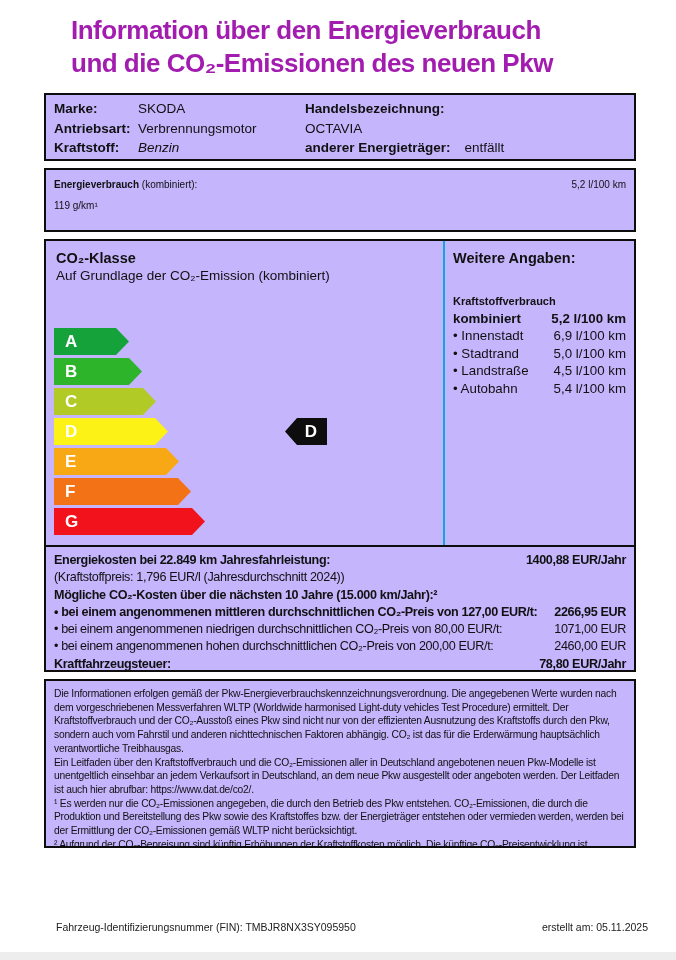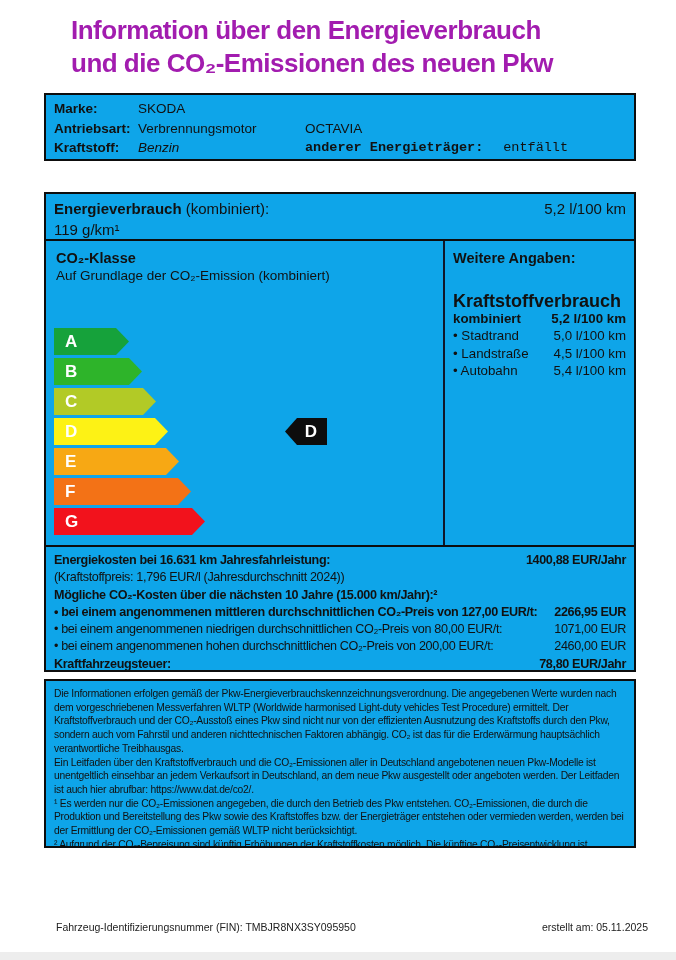--- a/index.html
+++ b/index.html
@@ -11,51 +11,51 @@
   .bold{font-weight:bold;}
   .italic{font-style:italic;}
 
   .page-title{
     position:absolute;top:14px;left:31px;width:580px;
     font-size:26px;font-weight:bold;line-height:33px;letter-spacing:-0.5px;color:#a21caf;margin-left:40px;
   }
 
   .box{
     position:absolute;left:44px;width:592px;box-sizing:border-box;
-    border:2px solid #0d0d0d;background:#0ea5e9;
+    border:2px solid #0d0d0d;background:#c4b5fd;
   }
 
   
   .box1{top:93px;height:68px;padding:4px 8px;font-size:13.5px;}
   .vrow{display:grid;grid-template-columns:84px 167px 1fr;line-height:19.5px;white-space:nowrap;}
-  .rcell-flex{display:flex;gap:20px;font-family:Liberation Mono, monospace;}
-
-  
-  .box2{top:168px;height:64px;padding:5px 8px;font-size:15px;margin-top:24px;}
+  .rcell-flex{display:flex;gap:14px;}
+
+  
+  .box2{top:168px;height:64px;padding:5px 8px;font-size:10px;}
   .crow{display:flex;justify-content:space-between;line-height:20.5px;white-space:nowrap;}
 
   
   .box3{top:239px;height:336px;}
   .panel-left{position:absolute;left:0;top:0;width:397px;height:100%;box-sizing:border-box;padding:8px 10px;}
   .panel-right{position:absolute;left:397px;top:0;right:0;height:100%;box-sizing:border-box;
-    border-left:2px solid #0f172a;padding:8px 8px;}
+    border-left:2px solid #0ea5e9;padding:8px 8px;}
   .h-mid{font-size:14.5px;font-weight:bold;line-height:18px;}
   .sub{font-size:13.5px;line-height:18px;}
   .arrows{position:absolute;left:8px;top:87px;width:372px;height:207px;}
   .arrow{position:absolute;left:0;height:27px;
     clip-path:polygon(0 0, calc(100% - 13px) 0, 100% 50%, calc(100% - 13px) 100%, 0 100%);}
   .arrow span{display:block;line-height:27px;padding-left:11px;font-size:17px;font-weight:bold;color:#fff;}
   .a0{top:0;width:75px;}  .a1{top:30px;width:88px;}  .a2{top:60px;width:102px;}
   .a3{top:90px;width:114px;} .a4{top:120px;width:125px;} .a5{top:150px;width:137px;}
   .a6{top:180px;width:151px;}
   .marker{position:absolute;left:231px;top:90px;width:42px;height:27px;background:#0d0d0d;
     clip-path:polygon(12px 0, 100% 0, 100% 100%, 12px 100%, 0 50%);}
   .marker span{display:block;line-height:27px;text-align:center;padding-left:10px;
     font-size:17px;font-weight:bold;color:#fff;}
-  .fuel-head{font-size:18px;font-weight:bold;margin-top:26px;line-height:17px;}
+  .fuel-head{font-size:11px;font-weight:bold;margin-top:26px;line-height:17px;}
   .frow{display:flex;justify-content:space-between;font-size:13.3px;line-height:17.4px;white-space:nowrap;}
   .frow.first{font-weight:bold;}
 
   
   .box4{top:545px;height:127px;padding:5px 8px;font-size:12.6px;letter-spacing:-0.35px;}
   .krow{display:flex;justify-content:space-between;line-height:17.3px;white-space:nowrap;}
 
   
   .box5{top:679px;height:169px;padding:6px 8px;font-size:10.3px;line-height:13.7px;
     letter-spacing:-0.25px;overflow:hidden;}
@@ -71,20 +71,21 @@
 
 <div class="page-title">
   <div>Information über den Energieverbrauch</div>
   <div>und die CO₂-Emissionen des neuen Pkw</div>
 </div>
 
 <div class="box box1">
   <div class="vrow">
     <span class="bold">Marke:</span>
     <span>SKODA</span>
+    <span class="bold">Handelsbezeichnung:</span>
   </div>
   <div class="vrow">
     <span class="bold">Antriebsart:</span>
     <span>Verbrennungsmotor</span>
     <span>OCTAVIA</span>
   </div>
   <div class="vrow">
     <span class="bold">Kraftstoff:</span>
     <span class="italic">Benzin</span>
     <span class="rcell-flex">
@@ -136,37 +137,41 @@
     </div>
   </div>
   <div class="panel-right">
     <div class="h-mid">Weitere Angaben:</div>
     <div class="fuel-head">Kraftstoffverbrauch</div>
     <div class="frow first">
       <span>kombiniert</span>
       <span>5,2 l/100 km</span>
     </div>
     <div class="frow">
+      <span>• Innenstadt</span>
+      <span>6,9 l/100 km</span>
+    </div>
+    <div class="frow">
       <span>• Stadtrand</span>
       <span>5,0 l/100 km</span>
     </div>
     <div class="frow">
       <span>• Landstraße</span>
       <span>4,5 l/100 km</span>
     </div>
     <div class="frow">
       <span>• Autobahn</span>
       <span>5,4 l/100 km</span>
     </div>
   </div>
 </div>
 
 <div class="box box4">
   <div class="krow bold">
-    <span>Energiekosten bei 16.631 km Jahresfahrleistung:</span>
+    <span>Energiekosten bei 22.849 km Jahresfahrleistung:</span>
     <span>1400,88 EUR/Jahr</span>
   </div>
   <div class="krow">
     <span>(Kraftstoffpreis: 1,796 EUR/l (Jahresdurchschnitt 2024))</span>
   </div>
   <div class="krow bold">
     <span>Mögliche CO₂-Kosten über die nächsten 10 Jahre (15.000 km/Jahr):²</span>
   </div>
   <div class="krow bold">
     <span>• bei einem angenommenen mittleren durchschnittlichen CO₂-Preis von 127,00 EUR/t:</span>

